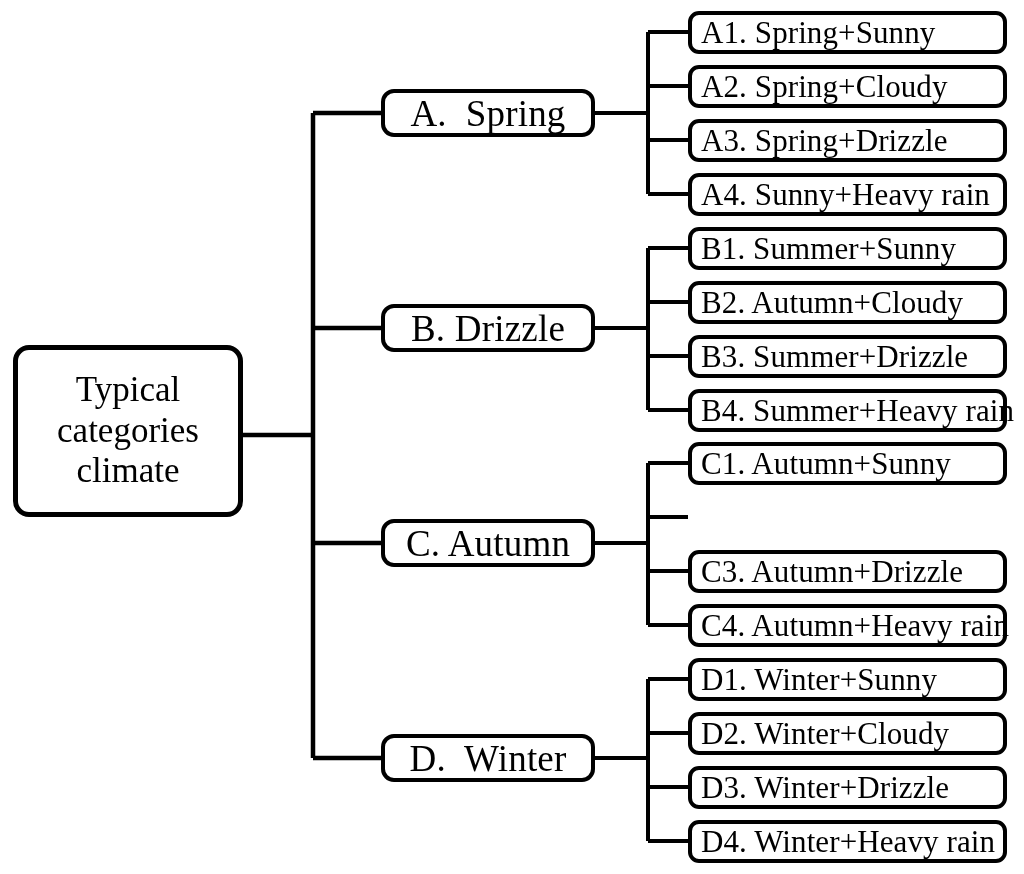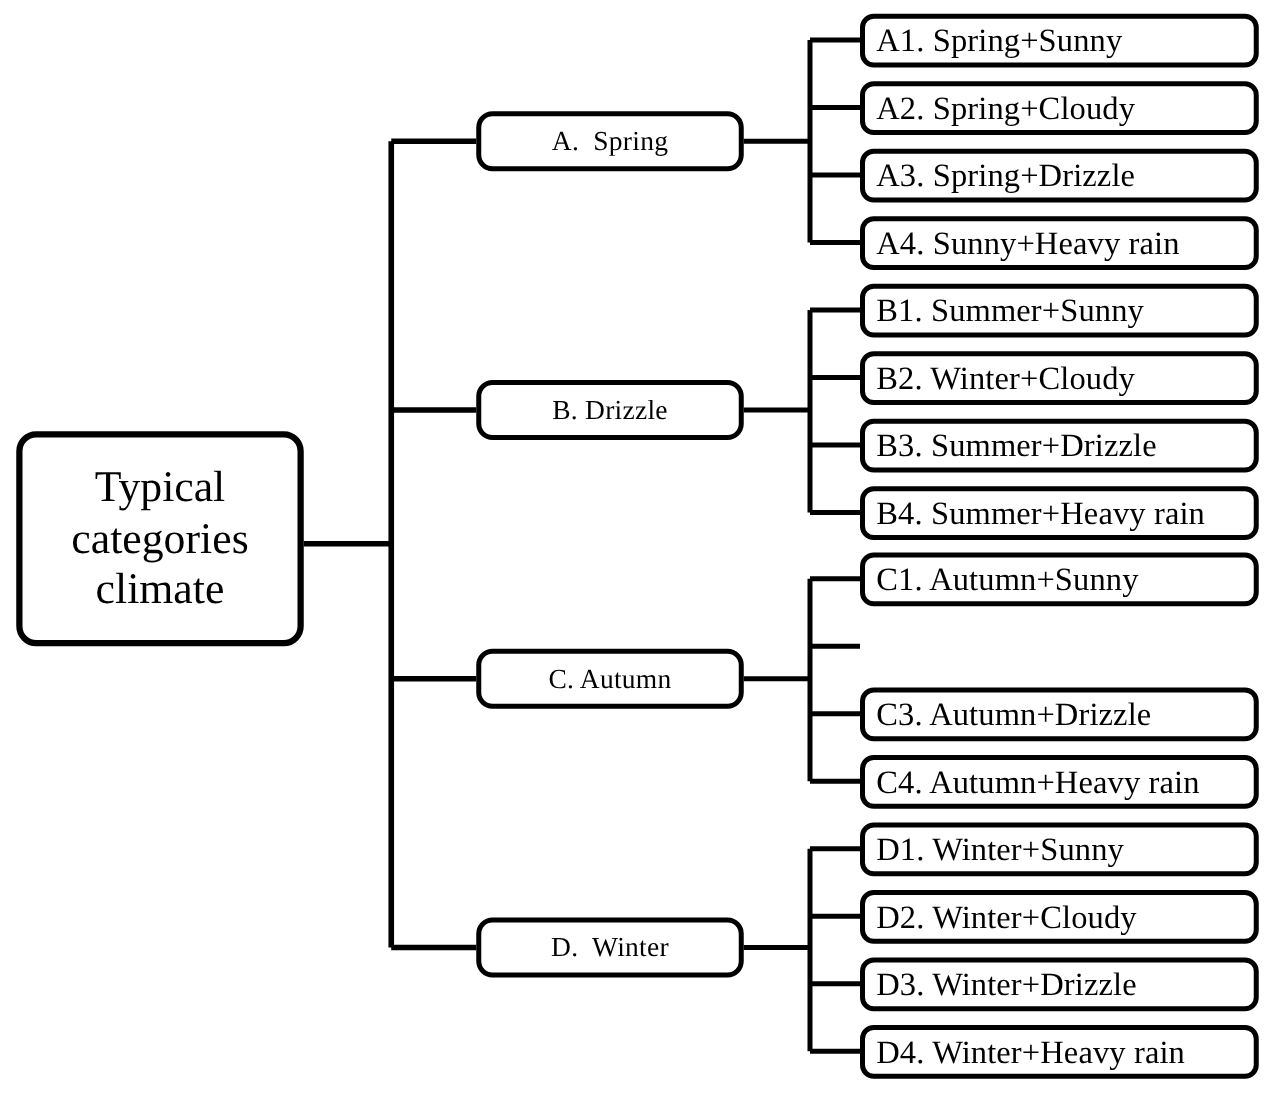--- a/index.html
+++ b/index.html
@@ -45,33 +45,33 @@
   }
   .node.root .line{display:block;}
 
   
   .node.season{
     left:381px;
     width:214px;height:48px;
     border-radius:13px;
     border-width:4px;
     justify-content:center;
-    font-size:22px;
+    font-size:37px;
     letter-spacing:.2px;
   }
 
   
   .node.leaf{
     left:688px;
     width:319px;height:43px;
     border-radius:11px;
     border-width:4px;
     justify-content:flex-start;
     padding-left:9px;
-    font-size:26px;
+    font-size:31px;
     letter-spacing:.1px;
   }
 </style>
 </head>
 <body>
 
 <div id="diagram">
 
   <svg id="wires" viewBox="0 0 1024 874" width="1024" height="874" aria-hidden="true">
     <g fill="none" stroke="#000000" stroke-width="4.5" stroke-linecap="butt">
@@ -147,21 +147,21 @@
     <span>A3. Spring+Drizzle</span>
   </div>
   <div class="node leaf" style="top:173px">
     <span>A4. Sunny+Heavy rain</span>
   </div>
 
   <div class="node leaf" style="top:227px">
     <span>B1. Summer+Sunny</span>
   </div>
   <div class="node leaf" style="top:281px">
-    <span>B2. Winter+Cloudy</span>
+    <span>B2. Autumn+Cloudy</span>
   </div>
   <div class="node leaf" style="top:335px">
     <span>B3. Summer+Drizzle</span>
   </div>
   <div class="node leaf" style="top:389px">
     <span>B4. Summer+Heavy rain</span>
   </div>
 
   <div class="node leaf" style="top:442px">
     <span>C1. Autumn+Sunny</span>

